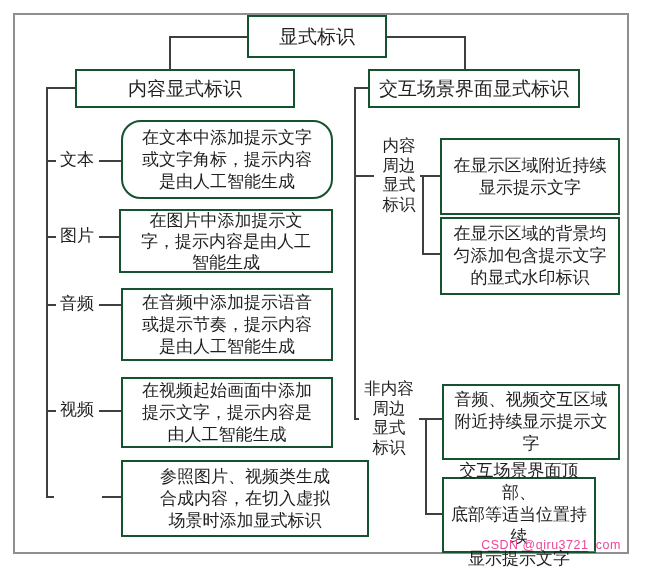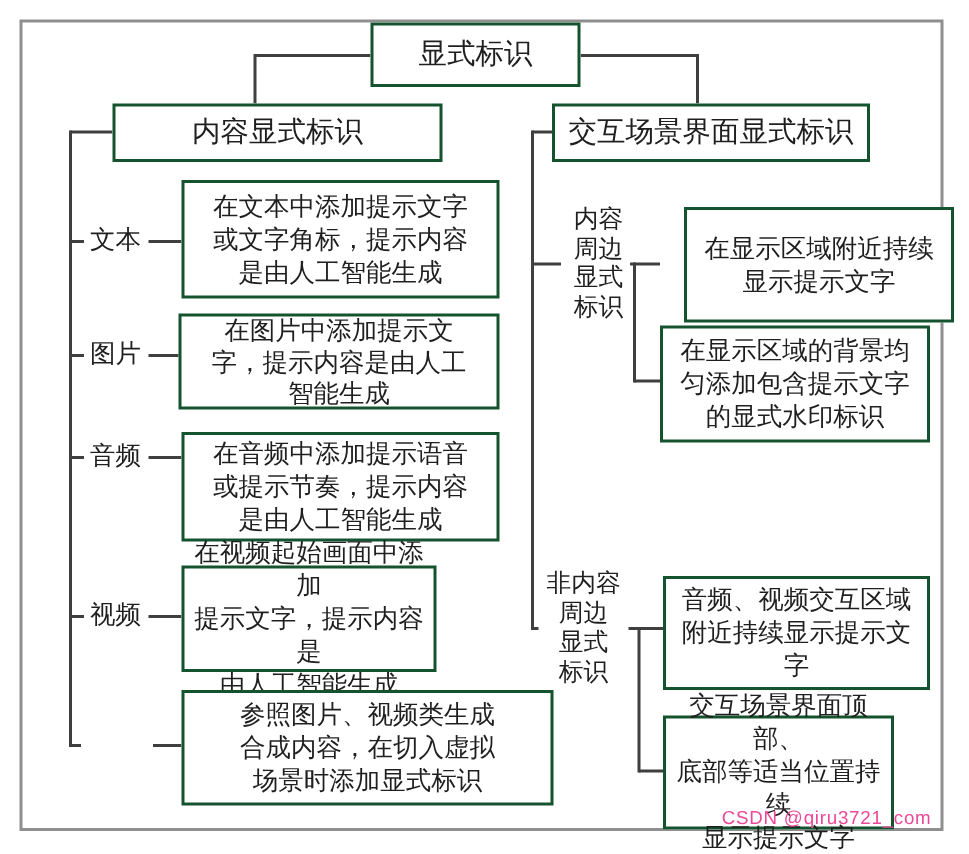--- a/index.html
+++ b/index.html
@@ -24,26 +24,26 @@
     white-space:pre-line;font-size:17px;line-height:20px;
   }
   .group-label{
     position:absolute;box-sizing:border-box;text-align:center;
     white-space:pre-line;font-size:16.5px;line-height:19.5px;
   }
   
   .n-root{left:247px;top:15px;width:140px;height:43px;}
   .n-left-header{left:75px;top:69px;width:220px;height:39px;}
   .n-right-header{left:368px;top:69px;width:212px;height:39px;}
-  .n-b1{left:121px;top:120px;width:212px;height:79px;}
+  .n-b1{left:121px;top:120px;width:212px;height:79px;border-radius:20px;}
   .n-b2{left:119px;top:209px;width:214px;height:64px;line-height:21px;}
   .n-b3{left:121px;top:288px;width:212px;height:73px;}
-  .n-b4{left:121px;top:377px;width:170px;height:71px;}
+  .n-b4{left:121px;top:377px;width:212px;height:71px;}
   .n-b5{left:121px;top:460px;width:248px;height:77px;}
-  .n-bA{left:440px;top:138px;width:180px;height:77px;margin-left:16px;}
+  .n-bA{left:440px;top:138px;width:180px;height:77px;}
   .n-bB{left:440px;top:217px;width:180px;height:78px;}
   .n-bC{left:442px;top:384px;width:178px;height:76px;}
   .n-bD{left:442px;top:477px;width:154px;height:76px;}
   
   .l-1{left:55px;top:150px;width:44px;}
   .l-2{left:55px;top:226px;width:44px;}
   .l-3{left:55px;top:294px;width:44px;}
   .l-4{left:55px;top:400px;width:44px;}
   .l-5{left:53px;top:477px;width:50px;}
   .g-1{left:375px;top:136px;width:48px;}

